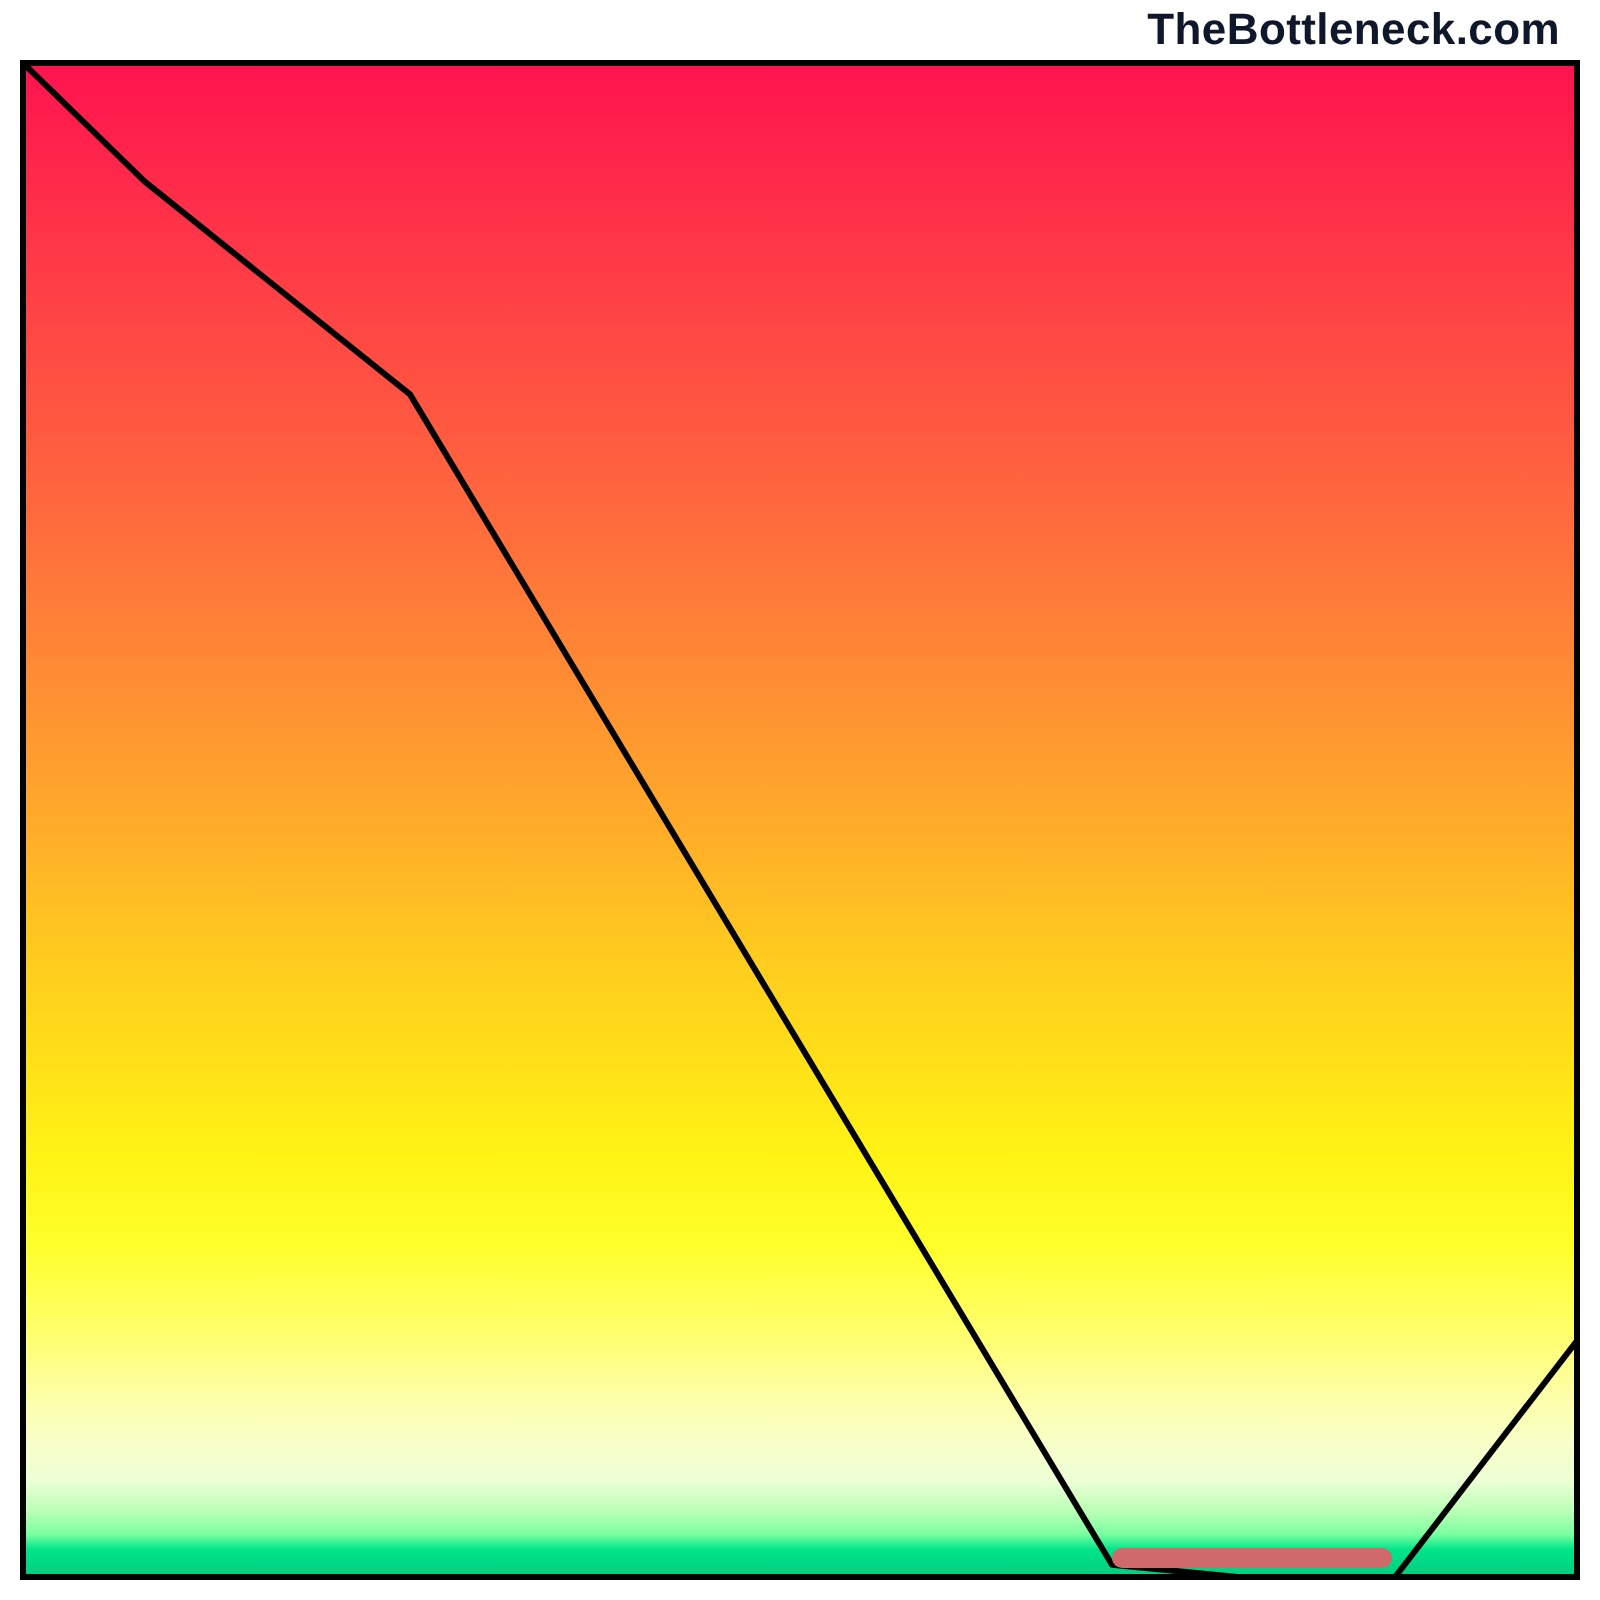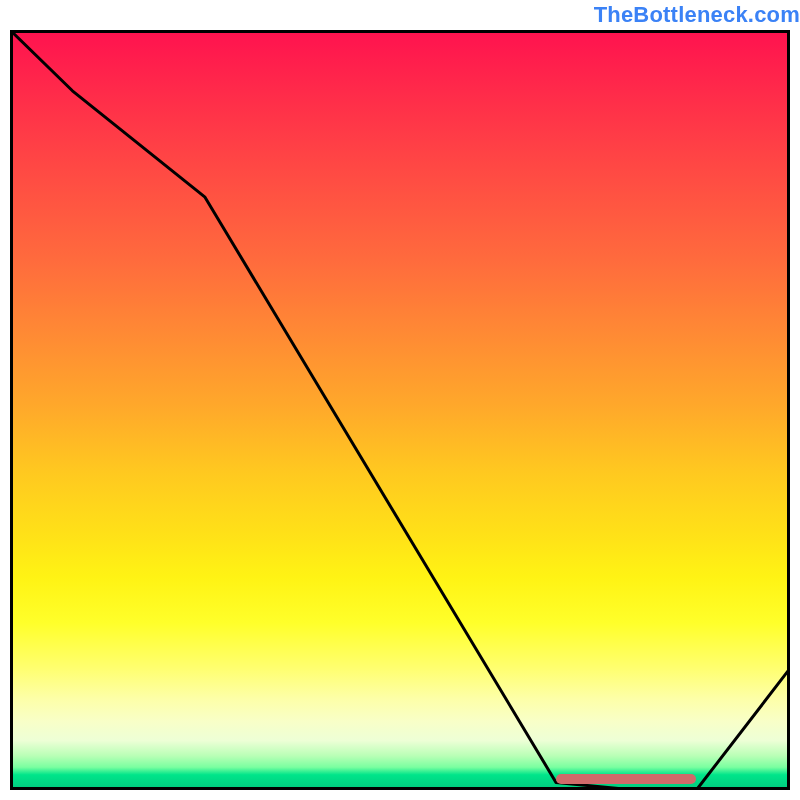--- a/index.html
+++ b/index.html
@@ -12,24 +12,24 @@
     font-family: Arial, Helvetica, sans-serif;
   }
   .container {
     position: relative;
     width: 800px;
     height: 800px;
   }
   .attribution {
     position: absolute;
     top: 2px;
-    right: 0;
+    right: 20px;
     font-size: 22px;
     font-weight: 600;
-    color: #3b82f6;
+    color: #0f172a;
     letter-spacing: 0.2px;
   }
   .plot {
     position: absolute;
     left: 10px;
     top: 30px;
     width: 780px;
     height: 760px;
     background: #ffffff;
     overflow: hidden;

